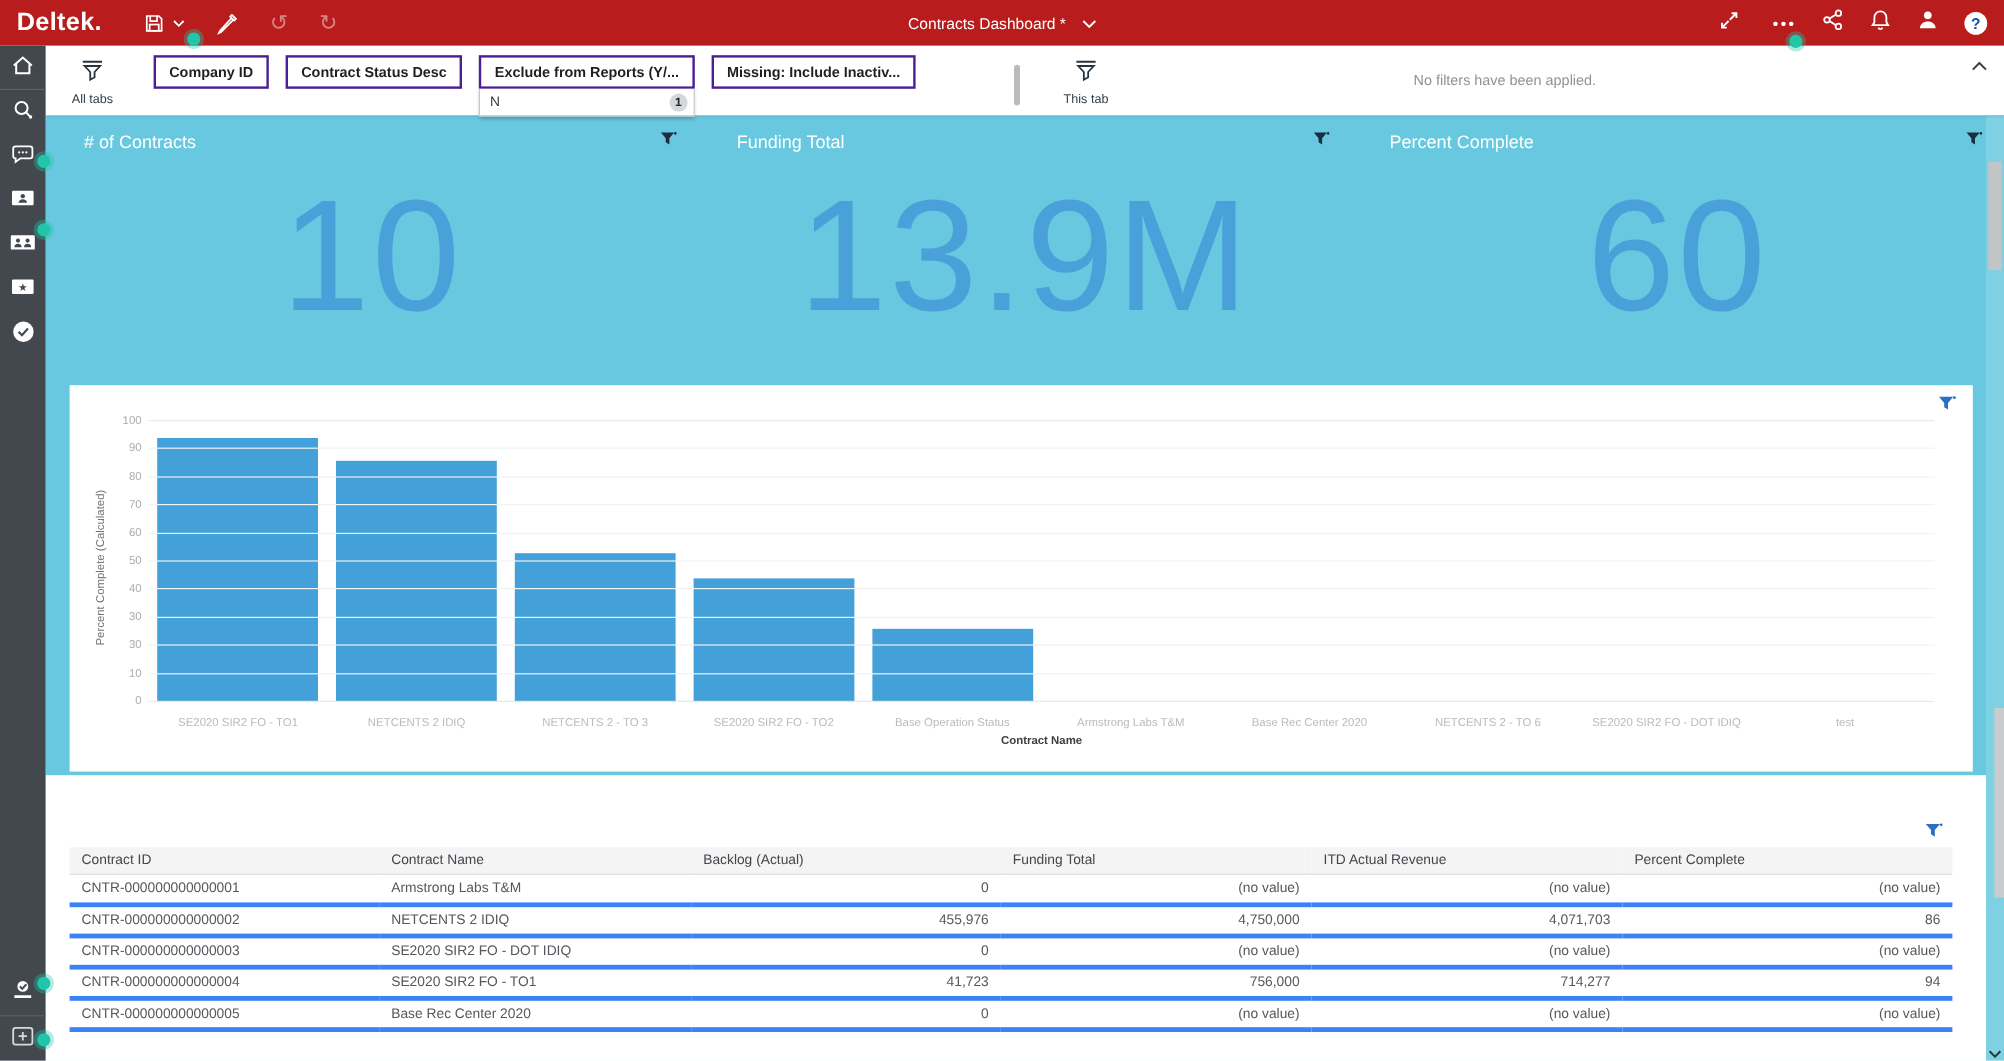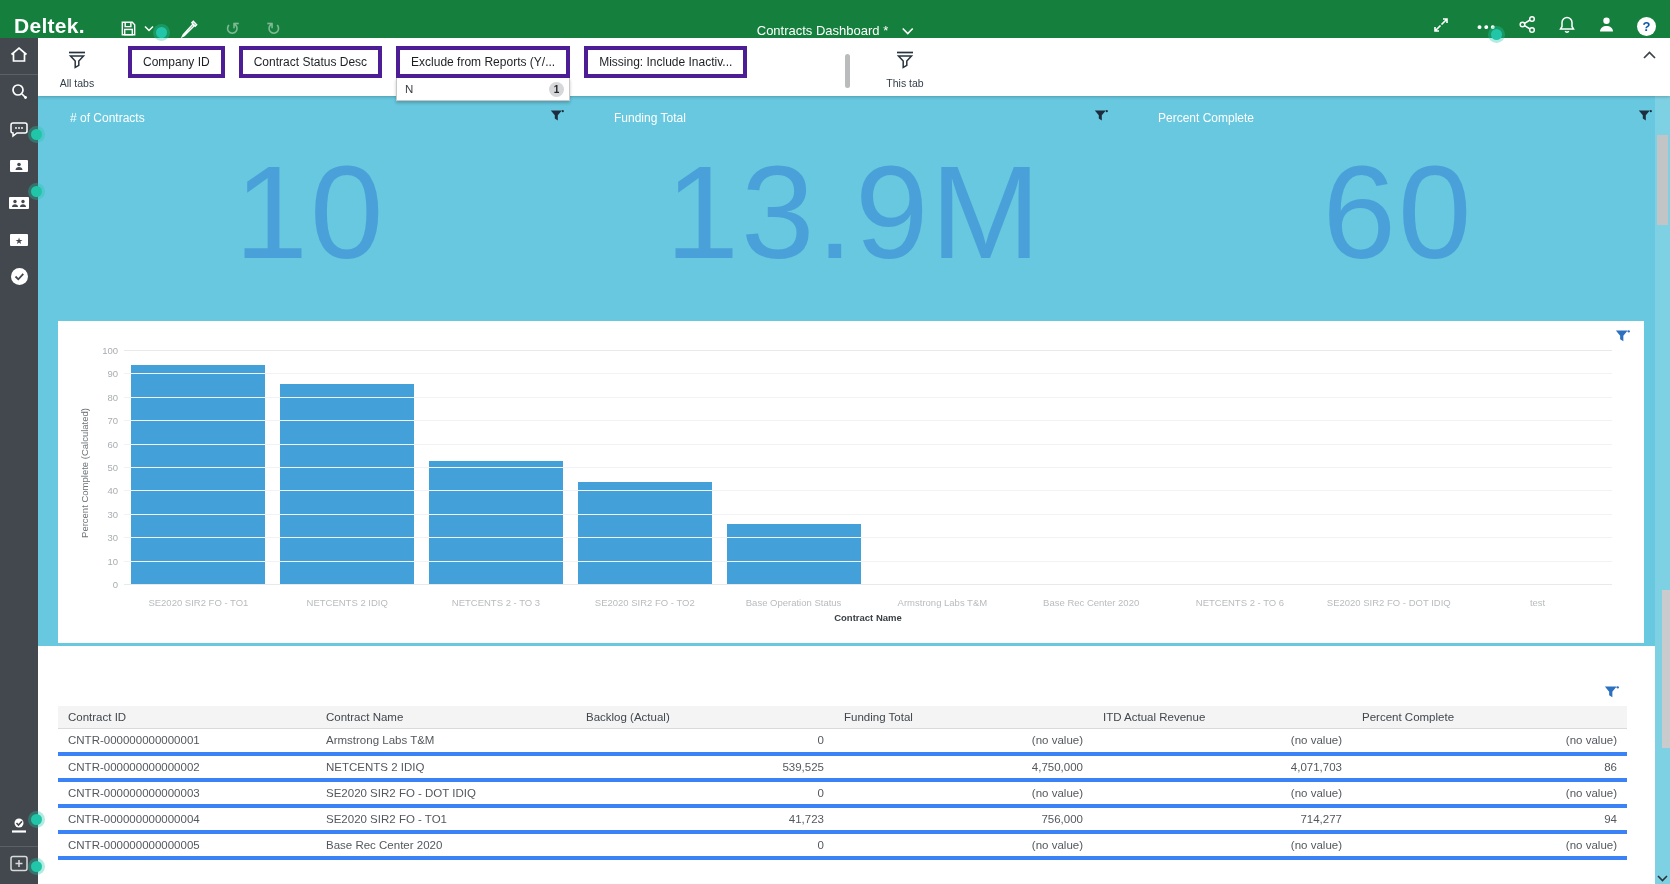--- a/index.html
+++ b/index.html
@@ -1,21 +1,21 @@
 <!DOCTYPE html>
 <html><head>
 <meta charset="utf-8">
 <style>
   * { box-sizing: border-box; margin: 0; padding: 0; }
   html,body { width:1670px; height:884px; overflow:hidden; }
   body { font-family:"Liberation Sans", sans-serif; background:#fff; position:relative; }
   .screen { position:absolute; inset:0; width:1670px; height:884px; overflow:hidden; }
 
   
-  .topbar { position:absolute; left:0; top:0; width:1670px; height:38px; background:#15803d; display:flex; align-items:flex-end; color:#fff; z-index:5; }
+  .topbar { position:absolute; left:0; top:0; width:1670px; height:38px; background:#b91c1c; display:flex; align-items:center; color:#fff; z-index:5; }
   .brand { font-size:21px; font-weight:bold; margin-left:14px; letter-spacing:.3px; }
   .tb-left { display:flex; align-items:center; gap:26px; margin-left:34px; }
   .tb-btn { display:flex; align-items:center; gap:6px; cursor:pointer; }
   .tb-btn svg { display:block; }
   .dim { opacity:.45; font-size:18px; line-height:1; }
   .tb-title { position:absolute; left:50%; transform:translateX(-50%); display:flex; align-items:center; gap:13px; font-size:13px; }
   .tb-right { margin-left:auto; display:flex; align-items:center; gap:21px; margin-right:14px; }
   .tb-right .gap-big { margin-right:6px; }
   .help-circle { width:19px; height:19px; border-radius:50%; background:#fff; color:#0857a5; font-weight:bold; font-size:13px; display:flex; align-items:center; justify-content:center; }
   .ellipsis { font-size:13px; letter-spacing:2px; font-weight:bold; }
@@ -28,38 +28,38 @@
   .sb-bottom .sep { border-top:1px solid #5b6166; }
 
   
   .main { position:absolute; left:38px; top:38px; width:1632px; height:846px; background:#fff; }
 
   
   .filterbar { position:relative; height:58px; background:#fff; box-shadow:0 1px 3px rgba(0,0,0,.22); z-index:3; display:flex; }
   .scope { width:78px; display:flex; flex-direction:column; align-items:center; justify-content:center; padding-top:4px; cursor:pointer; }
   .scope .lbl { font-size:10.5px; color:#323f4a; margin-top:3px; }
   .chips { display:flex; gap:14px; padding-top:8px; margin-left:12px; align-items:flex-start; }
-  .chip-label { border:4px solid #4c1d95; background:#fff; font-weight:normal; font-size:12px; color:#1d2023; padding:5px 11px; white-space:nowrap; cursor:pointer; }
+  .chip-label { border:2px solid #4c1d95; background:#fff; font-weight:bold; font-size:12px; color:#1d2023; padding:5px 11px; white-space:nowrap; cursor:pointer; }
   .chip-value { border:1px solid #c5c7c9; border-top:none; height:23px; display:flex; align-items:center; justify-content:space-between; padding:0 5px 0 8px; font-size:11.5px; color:#3c4043; background:#fff; box-shadow:0 2px 3px rgba(0,0,0,.22); }
   .chip-count { background:#d5d7d9; color:#23262a; border-radius:9px; min-width:15px; height:15px; font-size:10px; font-weight:bold; display:flex; align-items:center; justify-content:center; padding:0 4px; }
   .fb-divider { position:absolute; left:807px; top:16px; width:5px; height:34px; background:#b9bbbd; border-radius:3px; }
   .scope.this-tab { position:absolute; left:828px; top:0; height:100%; }
   .no-filters { position:absolute; left:930px; right:130px; top:0; bottom:0; display:flex; align-items:center; justify-content:center; font-size:12px; color:#8f9295; }
   .collapse-btn { position:absolute; right:10px; top:6px; width:22px; height:20px; display:flex; align-items:center; justify-content:center; cursor:pointer; background:#fff; border:none; }
 
   
   .tabsrow { height:37px; background:#67c8df; display:flex; align-items:stretch; padding-left:26px; gap:29px; }
   .tab { display:flex; align-items:center; font-size:12.5px; font-weight:bold; color:#1a2733; position:relative; cursor:pointer; white-space:nowrap; }
   .tab.active::after { content:""; position:absolute; left:-9px; right:-9px; bottom:0; height:3px; background:#1f3a5d; }
 
   
   .bluezone { height:550px; background:#67c8df; }
   .kpis { height:222px; display:flex; }
   .kpi { flex:1; position:relative; color:#fff; }
-  .kpi-head { display:flex; justify-content:space-between; align-items:center; padding:13px 18px 0 32px; font-size:12px; }
+  .kpi-head { display:flex; justify-content:space-between; align-items:center; padding:13px 18px 0 32px; font-size:15px; }
   .kpi-num { position:absolute; left:0; right:0; top:44px; text-align:center; font-size:132px; line-height:1.1; color:#4aa1d9; letter-spacing:2px; }
 
   
   .chartcard { margin:3px 26px 0 20px; height:322px; background:#fff; position:relative; }
   .card-filter-icon { position:absolute; top:8px; right:14px; cursor:pointer; }
   .chart { position:absolute; left:14px; right:24px; top:12px; bottom:6px; }
   .y-title { position:absolute; top:46%; left:12px; transform:translate(-50%,-50%) rotate(-90deg); font-size:9.5px; color:#6e7377; white-space:nowrap; }
   .plot { position:absolute; left:52px; right:8px; top:18px; bottom:52px; }
   .gridline { position:absolute; left:0; right:0; height:1px; background:#f1f2f4; }
   .gridline.edge { background:#e7e9eb; }
@@ -289,20 +289,21 @@
       <div class="scope this-tab">
         <span>
           <svg width="22" height="20" viewBox="0 0 22 20" fill="none" stroke="#27343f" stroke-width="1.7">
               <path d="M3 2.5h16"></path>
               <path d="M4.5 6h13l-4.7 5v4.4l-3.6 2v-6.4z" stroke-width="1.5"></path>
             </svg>
         </span>
         <span class="lbl">This tab</span>
       </div>
 
+      <div class="no-filters">No filters have been applied.</div>
 
       <button class="collapse-btn">
         <span>
           <svg width="13" height="8" viewBox="0 0 13 8" fill="none" stroke="#3c4247" stroke-width="1.7">
               <path d="M1 7l5.5-5.5L12 7"></path>
             </svg>
         </span>
       </button>
     </div>
 
@@ -462,21 +463,21 @@
               <td>CNTR-000000000000001</td>
               <td>Armstrong Labs T&amp;M</td>
               <td class="num">0</td>
               <td class="num">(no value)</td>
               <td class="num">(no value)</td>
               <td class="num">(no value)</td>
             </tr>
             <tr>
               <td>CNTR-000000000000002</td>
               <td>NETCENTS 2 IDIQ</td>
-              <td class="num">539,525</td>
+              <td class="num">455,976</td>
               <td class="num">4,750,000</td>
               <td class="num">4,071,703</td>
               <td class="num">86</td>
             </tr>
             <tr>
               <td>CNTR-000000000000003</td>
               <td>SE2020 SIR2 FO - DOT IDIQ</td>
               <td class="num">0</td>
               <td class="num">(no value)</td>
               <td class="num">(no value)</td>

